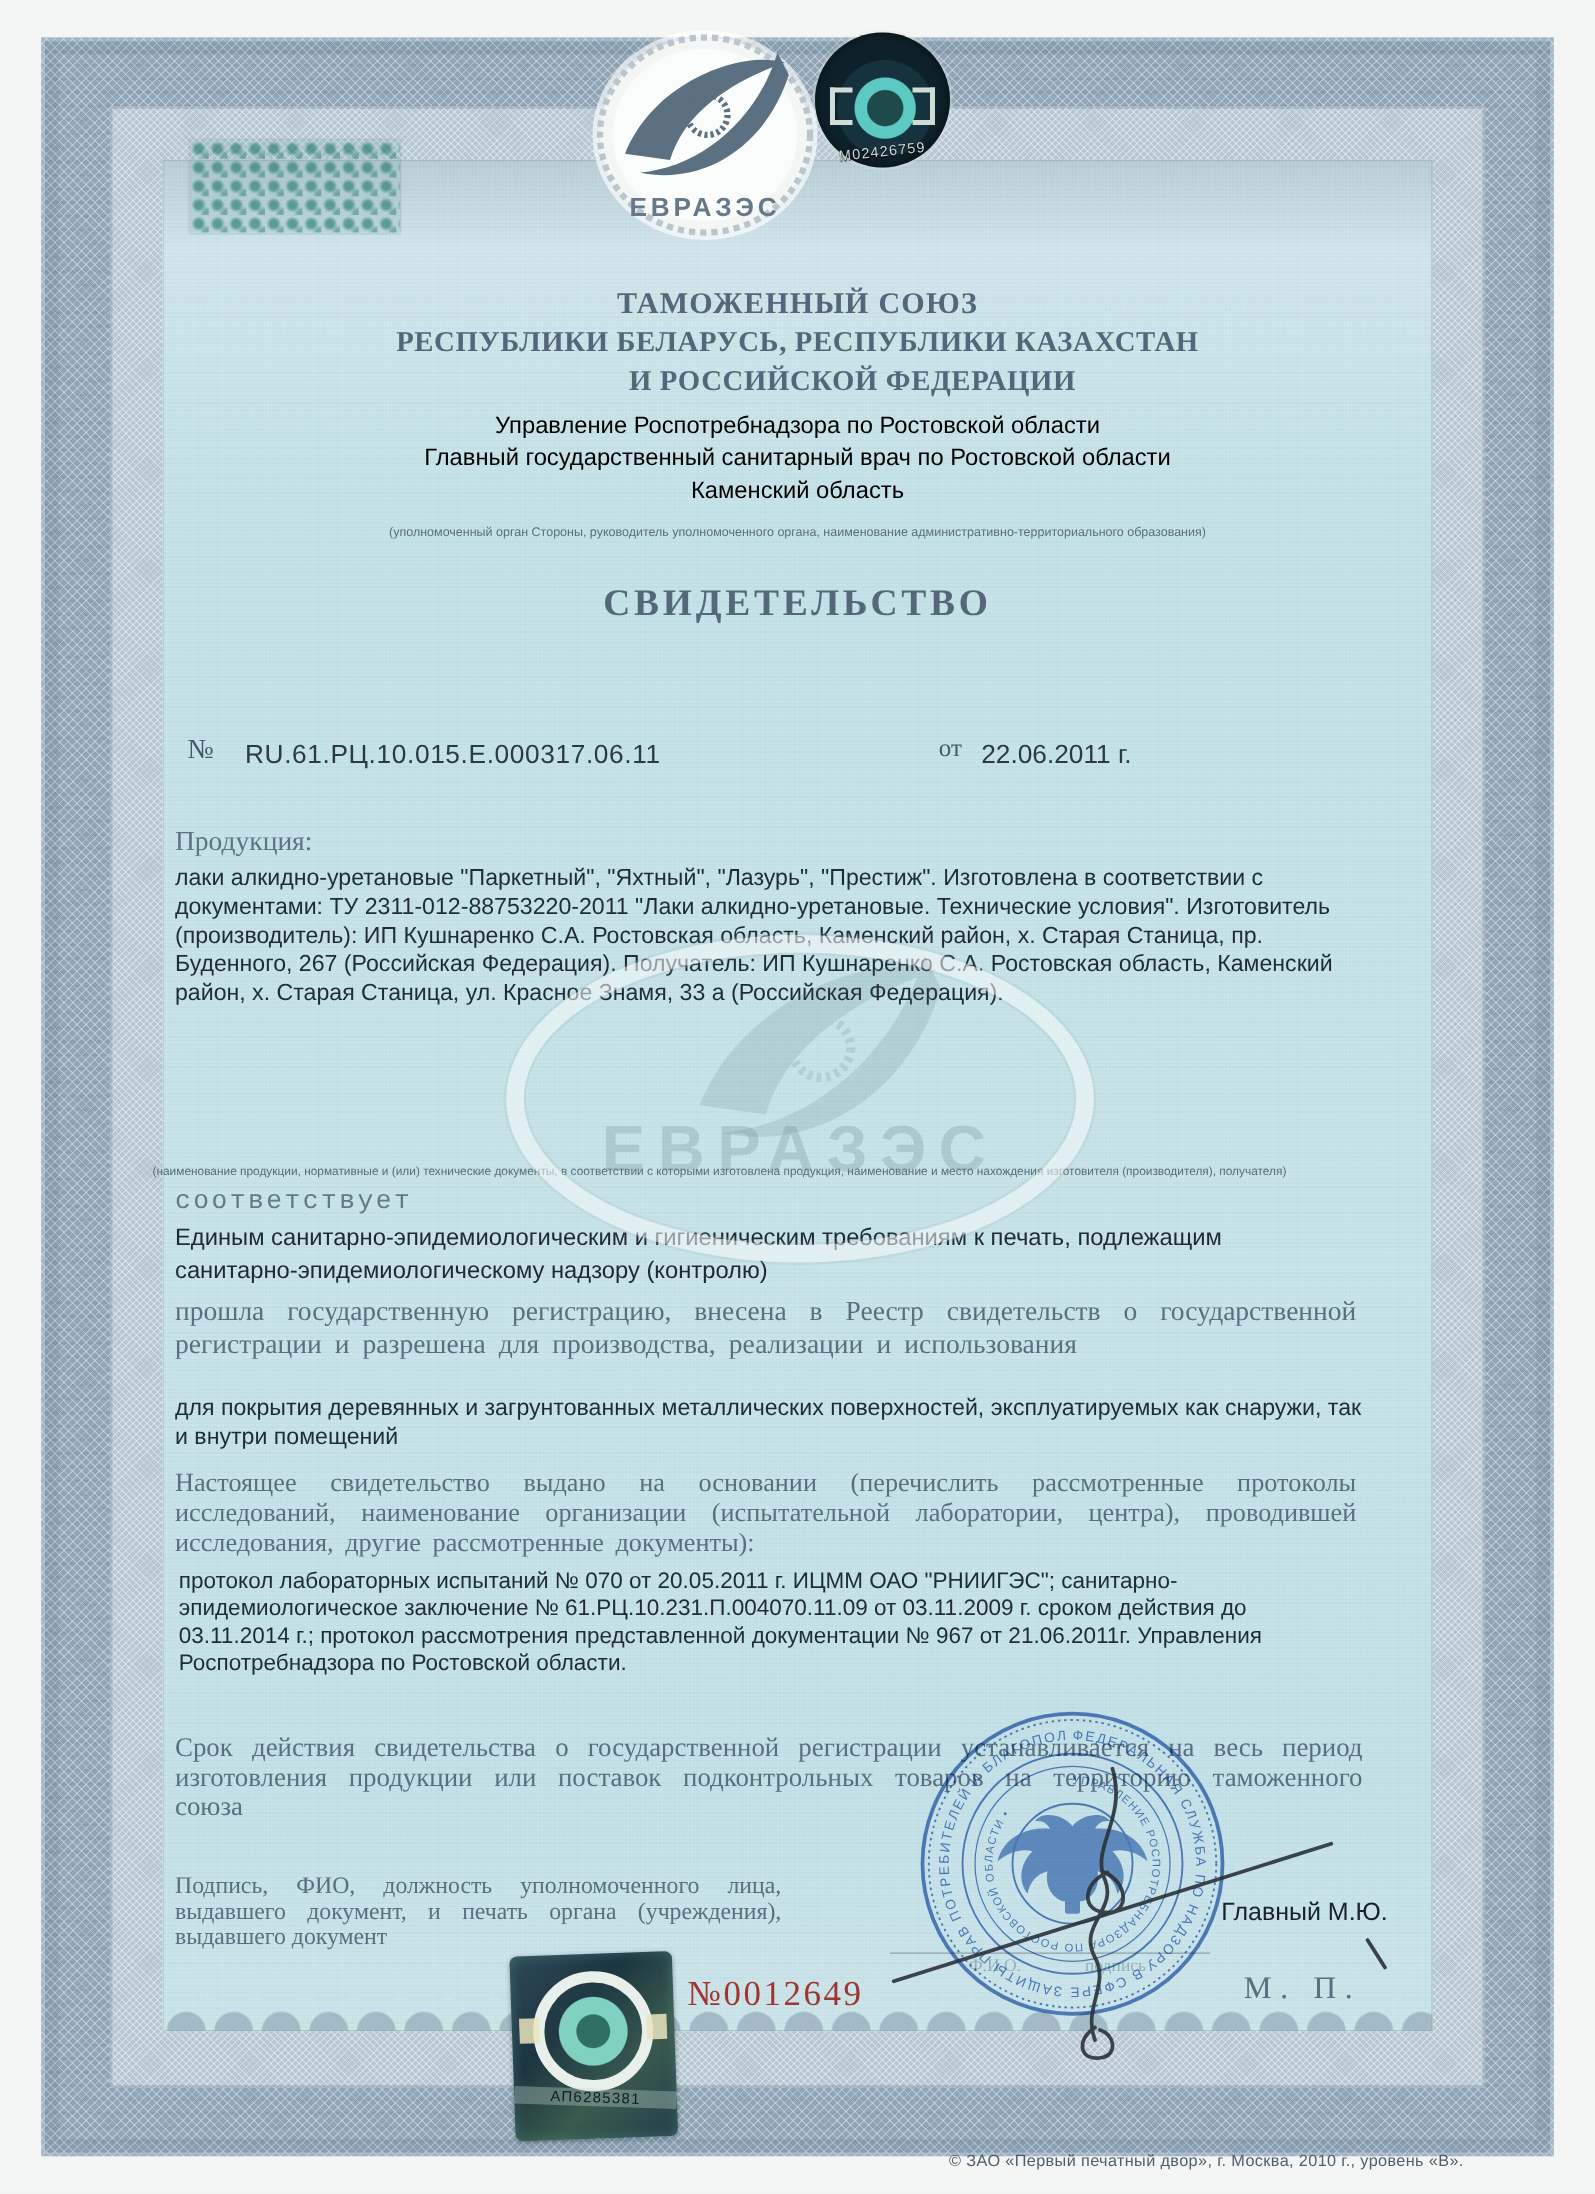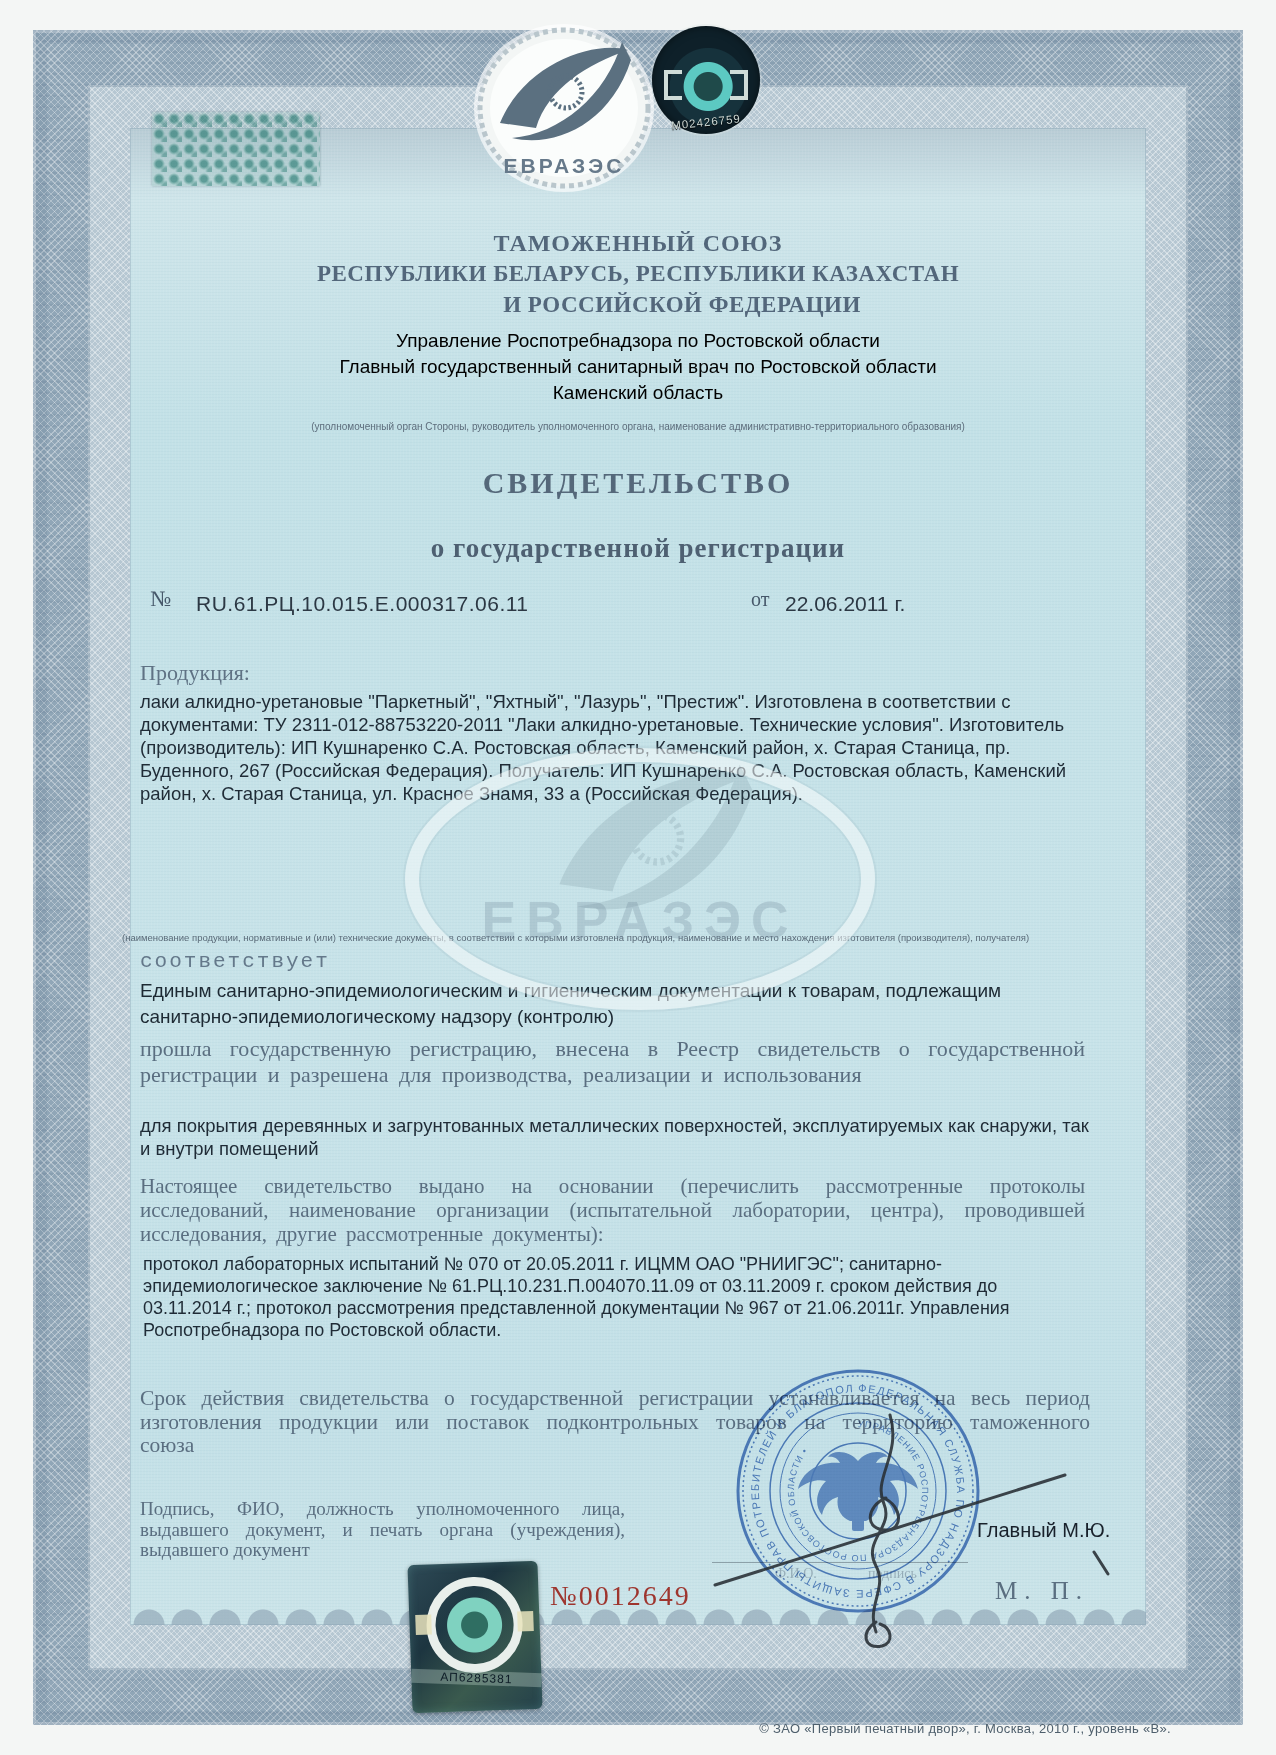--- a/index.html
+++ b/index.html
@@ -149,21 +149,20 @@
 
   <div class="abs union-l1 center">ТАМОЖЕННЫЙ СОЮЗ</div>
   <div class="abs union-l2 center">РЕСПУБЛИКИ БЕЛАРУСЬ, РЕСПУБЛИКИ КАЗАХСТАН</div>
   <div class="abs union-l3 center">И РОССИЙСКОЙ ФЕДЕРАЦИИ</div>
   <div class="abs auth-l center" style="top:330px">Управление Роспотребнадзора по Ростовской области</div>
   <div class="abs auth-l center" style="top:356px">Главный государственный санитарный врач по Ростовской области</div>
   <div class="abs auth-l center" style="top:382px">Каменский область</div>
   <div class="abs auth-note center">(уполномоченный орган Стороны, руководитель уполномоченного органа, наименование административно-территориального образования)</div>
 
   <div class="abs doc-title center">СВИДЕТЕЛЬСТВО</div>
-  <div class="abs doc-sub center">о государственной регистрации</div>
 
   <div class="abs num-label">№</div>
   <div class="abs num-value">RU.61.РЦ.10.015.Е.000317.06.11</div>
   <div class="abs date-label">от</div>
   <div class="abs date-value">22.06.2011 г.</div>
 
   <div class="abs prod-label">Продукция:</div>
   <div class="abs prod-text">лаки алкидно-уретановые "Паркетный", "Яхтный", "Лазурь", "Престиж". Изготовлена в соответствии с документами: ТУ 2311-012-88753220-2011 "Лаки алкидно-уретановые. Технические условия". Изготовитель (производитель): ИП Кушнаренко С.А. Ростовская область, Каменский район, х. Старая Станица, пр. Буденного, 267 (Российская Федерация).  Получатель: ИП Кушнаренко С.А. Ростовская область, Каменский район, х. Старая Станица, ул. Красное Знамя, 33 а (Российская Федерация).</div>
 
   <div class="abs watermark">
@@ -171,21 +170,21 @@
       <path d="M32,103 C56,44 126,20 160,30 C120,44 80,68 68,108 Z" fill="#46606e"></path>
       <path d="M154,22 C138,76 92,114 44,118 C88,128 142,104 163,40 Z" fill="#46606e"></path>
       <circle cx="98" cy="72" r="16" fill="none" stroke="#46606e" stroke-width="5" stroke-dasharray="2.5 2.5"></circle>
     </svg>
     <div class="wm-text">ЕВРАЗЭС</div>
   </div>
 
   <div class="abs prod-note">(наименование продукции, нормативные и (или) технические документы, в соответствии с которыми изготовлена продукция, наименование и место нахождения изготовителя (производителя), получателя)</div>
 
   <div class="abs conf-label">соответствует</div>
-  <div class="abs conf-text">Единым санитарно-эпидемиологическим и гигиеническим документации к товарам, подлежащим санитарно-эпидемиологическому надзору (контролю)</div>
+  <div class="abs conf-text">Единым санитарно-эпидемиологическим и гигиеническим требованиям к печать, подлежащим санитарно-эпидемиологическому надзору (контролю)</div>
 
   <div class="abs reg-text">прошла государственную регистрацию, внесена в Реестр свидетельств о государственной регистрации и разрешена для производства, реализации и использования</div>
   <div class="abs usage-text">для покрытия деревянных и загрунтованных металлических поверхностей, эксплуатируемых как снаружи, так и внутри помещений</div>
 
   <div class="abs basis-text">Настоящее свидетельство выдано на основании (перечислить рассмотренные протоколы исследований, наименование организации (испытательной лаборатории, центра), проводившей исследования, другие рассмотренные документы):</div>
   <div class="abs protocols-text">протокол лабораторных испытаний № 070 от 20.05.2011 г. ИЦММ ОАО "РНИИГЭС"; санитарно-эпидемиологическое заключение № 61.РЦ.10.231.П.004070.11.09 от 03.11.2009 г. сроком действия до 03.11.2014 г.; протокол рассмотрения представленной документации № 967 от 21.06.2011г. Управления Роспотребнадзора по Ростовской области.</div>
 
   <div class="abs validity-text">Срок действия свидетельства о государственной регистрации устанавливается на весь период изготовления продукции или поставок подконтрольных товаров на территорию таможенного союза</div>
 
   <div class="abs sign-note">Подпись, ФИО, должность уполномоченного лица, выдавшего документ, и печать органа (учреждения), выдавшего документ</div>

